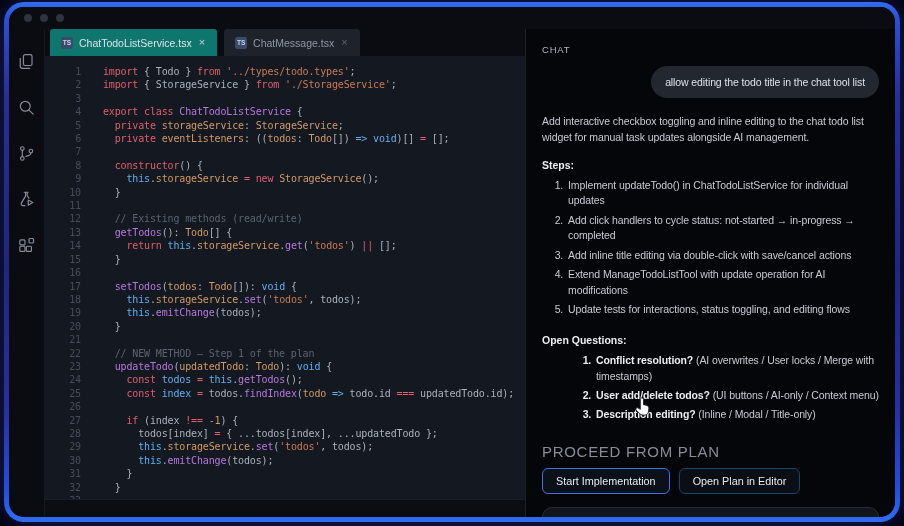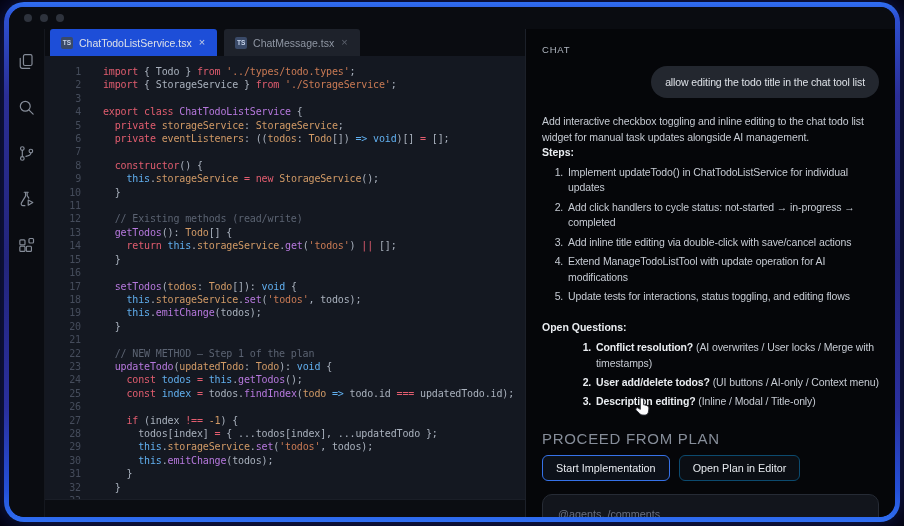--- a/index.html
+++ b/index.html
@@ -21,42 +21,42 @@
 
   .activitybar{width:36px;flex:0 0 36px;background:#0a0c11;border-right:1px solid #15181f;
     display:flex;flex-direction:column;align-items:center;padding-top:22px;gap:26px;}
   .abar-icon{width:20px;height:20px;display:grid;place-items:center;cursor:pointer;}
   .abar-icon svg{stroke:#858c98;fill:none;stroke-width:1.25;stroke-linecap:round;stroke-linejoin:round;}
 
   
   .editor-col{flex:1;min-width:0;display:flex;flex-direction:column;background:#141821;}
   .tabbar{height:27px;flex:0 0 27px;background:#0a0c11;display:flex;align-items:stretch;padding-left:5px;gap:7px;}
   .tab{display:flex;align-items:center;gap:6px;padding:0 11px;font-size:10.5px;border-radius:3px 3px 0 0;cursor:pointer;}
-  .tab.active{background:#1d4ed8;color:#dde1e8;}
+  .tab.active{background:#0f766e;color:#dde1e8;}
   .tab.inactive{background:#1e222b;color:#8f96a3;}
   .ts-badge{width:12px;height:12px;border-radius:2px;background:#3a4a68;color:#c9d6ec;font-size:6.5px;font-weight:700;display:grid;place-items:center;flex:0 0 12px;}
   .tab-close{font-size:11px;line-height:1;opacity:.85;padding:1px 1px;}
   .tab.inactive .tab-close{opacity:.55;}
 
   .code-area{flex:1;padding-top:9px;font-family:"DejaVu Sans Mono",monospace;font-size:10px;line-height:13.4px;letter-spacing:-0.15px;overflow:hidden;border-bottom:1px solid #1a1e27;}
   .line{display:flex;white-space:pre;}
   .ln{width:36px;flex:0 0 36px;text-align:right;color:#454c5b;}
   .code{padding-left:22px;}
   .bottom-strip{height:17px;flex:0 0 17px;background:#0b0d12;}
 
   .k{color:#e25d6f}.t{color:#d19a66}.s{color:#c97a54}.p{color:#b678dd}
   .b{color:#61afef}.c{color:#5b6372}.w{color:#a9b1bd}.n{color:#d19a66}
 
   
   .chat-panel{width:370px;flex:0 0 370px;background:#050609;border-left:1px solid #1c2029;
     padding:13px 16px 14px;display:flex;flex-direction:column;color:#c6cbd3;}
   .chat-title{font-size:9.5px;letter-spacing:.8px;color:#b0b6c0;margin:2px 0 11px;}
   .bubble{align-self:flex-end;background:#23272f;color:#dde1e7;font-size:10.5px;letter-spacing:-0.1px;
     padding:10px 14px;border-radius:16px;margin-bottom:15px;max-width:86%;}
-  .intro{font-size:10.5px;letter-spacing:-0.1px;line-height:1.55;}
+  .intro{font-size:10.5px;letter-spacing:-0.1px;line-height:1.55;margin-bottom:13px;}
   .h-bold{font-size:10.5px;font-weight:700;color:#eaedf1;margin:0 0 7px;}
   ol.chat-list{margin:0 0 13px;padding-left:24px;font-size:10.5px;letter-spacing:-0.1px;line-height:1.5;}
   ol.chat-list li{margin-bottom:3.5px;padding-left:2px;}
   ol.qs li{font-weight:700;color:#eaedf1;margin-left:28px;}
   .q-rest{font-weight:400;color:#c6cbd3;}
   .proceed-label{font-size:15px;letter-spacing:.7px;color:#868d99;margin:3px 0 8px;}
   .btn-row{display:flex;gap:9px;margin-bottom:13px;}
   .btn{height:26px;padding:0 13px;border-radius:6px;background:#0b0e14;color:#e7eaef;font-size:10.8px;
     display:flex;align-items:center;border:1px solid #0c4a6e;cursor:pointer;white-space:nowrap;}
   .btn.accent{border-color:#3672e8;background:#0c1119;}

